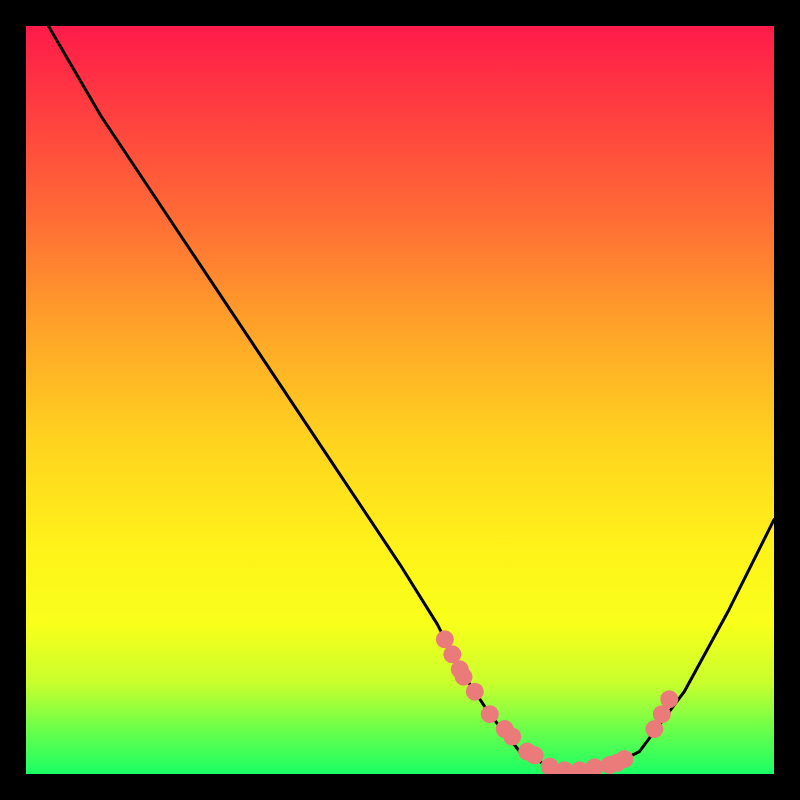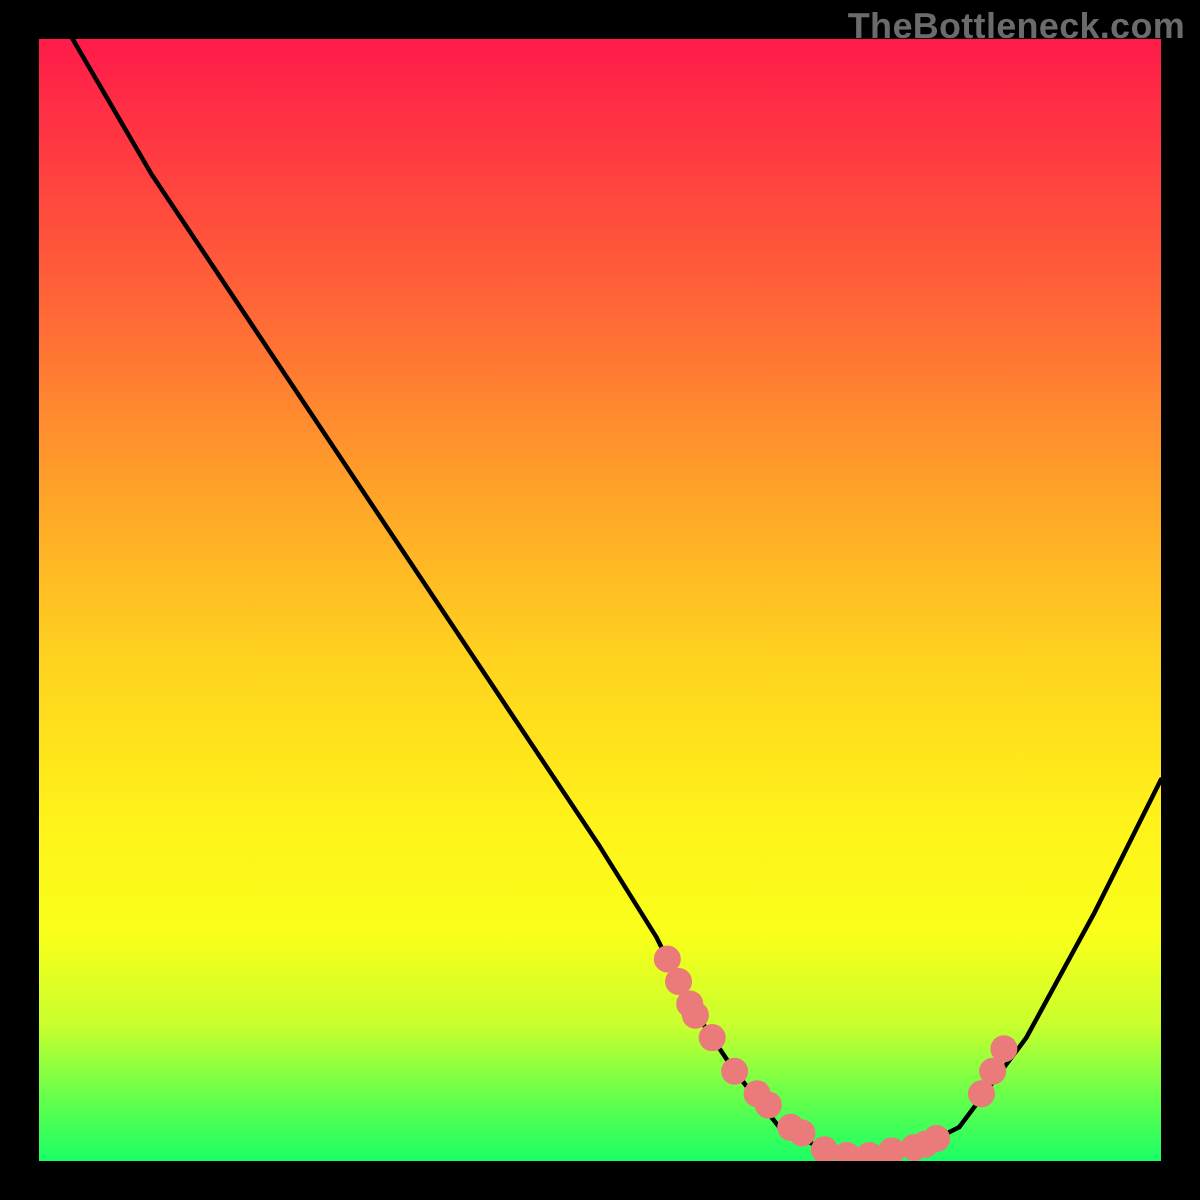--- a/index.html
+++ b/index.html
@@ -54,21 +54,20 @@
     left: 0;
     top: 0;
     z-index: 10;
   }
 </style>
 </head>
 <body>
 
 <div class="chart-wrap">
 
-  <div class="watermark">TheBottleneck.com</div>
 
   <div class="plot-area">
     <svg class="overlay" width="748" height="748" viewBox="0 0 748 748">
       <g id="curve-layer">
           <path d="M22.44 0.00 L74.80 89.76 L149.60 201.96 L224.40 314.16 L299.20 426.36 L374.00 538.56 L411.40 598.40 L433.84 643.28 L463.76 688.16 L493.68 725.56 L523.60 740.52 L553.52 744.26 L583.44 740.52 L613.36 725.56 L658.24 665.72 L703.12 583.44 L748.00 493.68" fill="none" stroke="#000000" stroke-width="3" stroke-linecap="round" stroke-linejoin="round"></path>
         </g>
       <g id="marker-layer">
           <circle cx="418.88" cy="613.36" r="9" fill="#eb7a7a"></circle>
           <circle cx="426.36" cy="628.32" r="9" fill="#eb7a7a"></circle>
           <circle cx="433.84" cy="643.28" r="9" fill="#eb7a7a"></circle>

